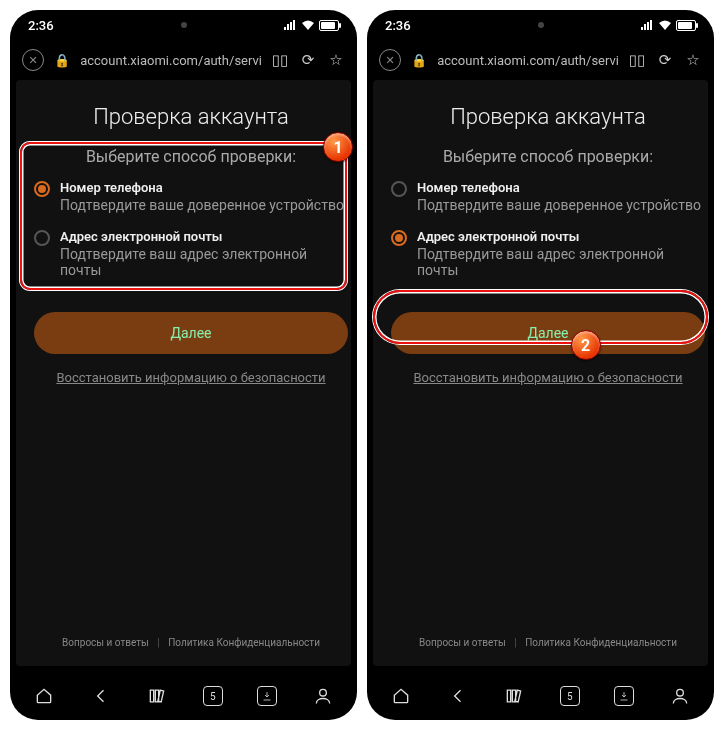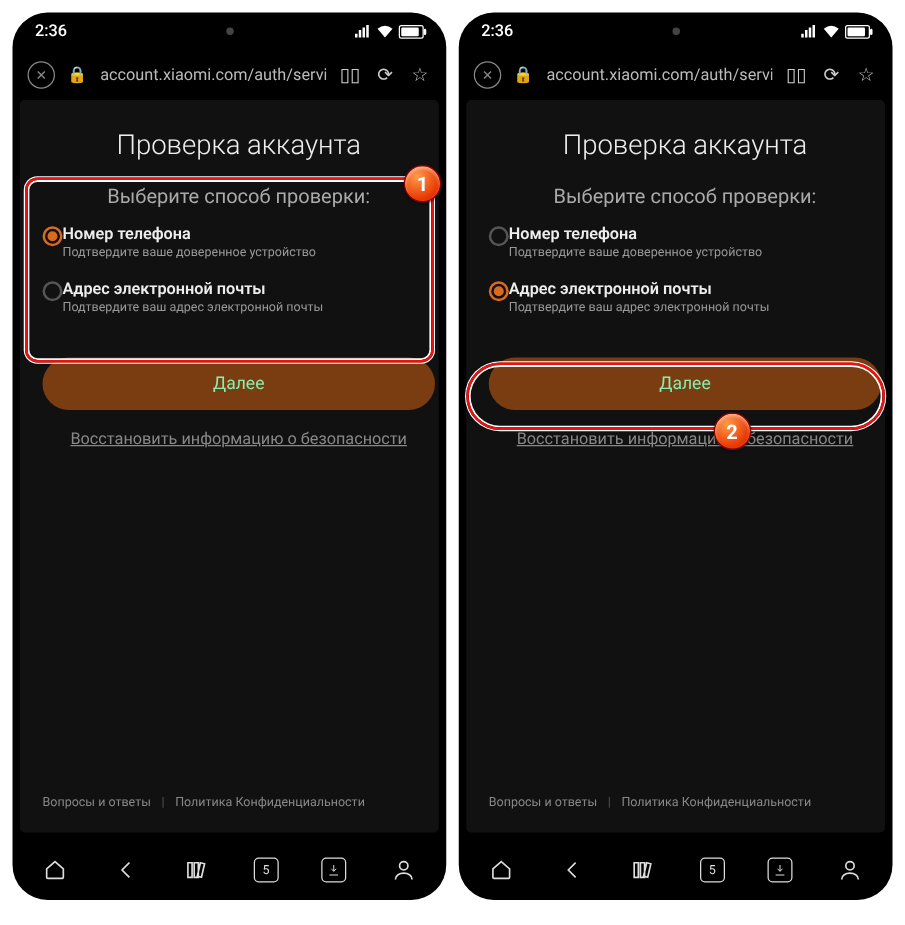--- a/index.html
+++ b/index.html
@@ -64,52 +64,53 @@
     margin:0 6px 6px 6px;
     border-radius:4px;
     padding: 24px 3px 12px 18px;
     display:flex;
     flex-direction:column;
     color:#ddd;
     position:relative;
   }
   .title { font-size:22px; font-weight:300; color:#eee; text-align:center; margin-bottom:18px;}
   .subtitle { font-size:16px; color:#aaa; margin-bottom:14px;text-align:center; }
-  .option { display:flex; align-items:flex-start; margin-bottom:16px; }
+  .option { display:flex; align-items:flex-start; gap:10px; margin-bottom:16px; }
   .radio {
     width:16px;height:16px;border-radius:50%;
     border:2px solid #555;flex-shrink:0;margin-top:1px;
     position:relative;
   }
   .radio.selected { border-color:#d96a1e; }
   .radio.selected::after {
     content:"";position:absolute;inset:2px;border-radius:50%;background:#d96a1e;
   }
   .opt-label { font-size:13px; font-weight:600; color:#eee; }
-  .opt-desc { font-size:10px; color:#999; margin-top:2px; }
+  .opt-desc { font-size:14px; color:#999; margin-top:2px; }
   .btn-next {
     margin-top:18px;
     background:#7a3d12;
     color:#86efac;
     text-align:center;
     padding:13px 0;
     border-radius:26px;
     font-size:14px;
   }
   .link-recover {
     margin-top:16px;
     text-align:center;
     font-size:13px;
     color:#888;
     text-decoration:underline;
   }
   .footer-links {
     margin-top:auto;
     font-size:10px;
     color:#888;
+    text-align:center;
     padding-bottom:6px;
   }
   .footer-links .sep { margin:0 6px; color:#555;}
   
   .nav {
     height:48px;
     display:flex;
     align-items:center;
     justify-content:space-around;
     padding:0 6px;

